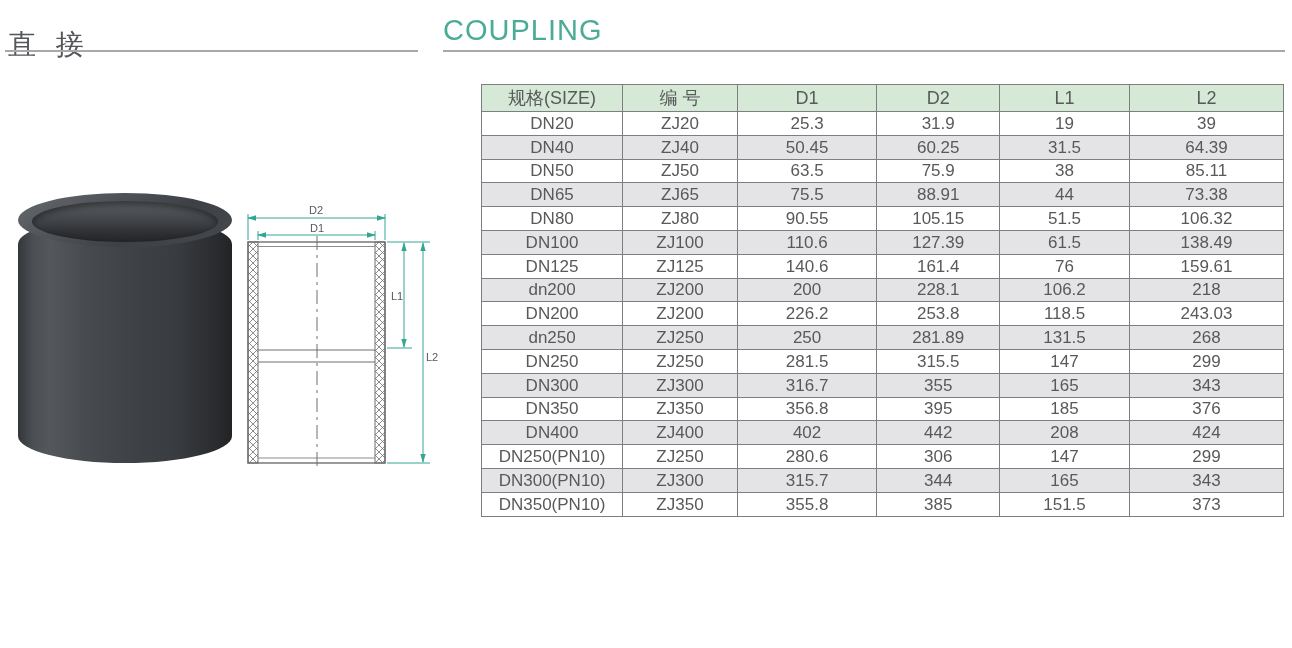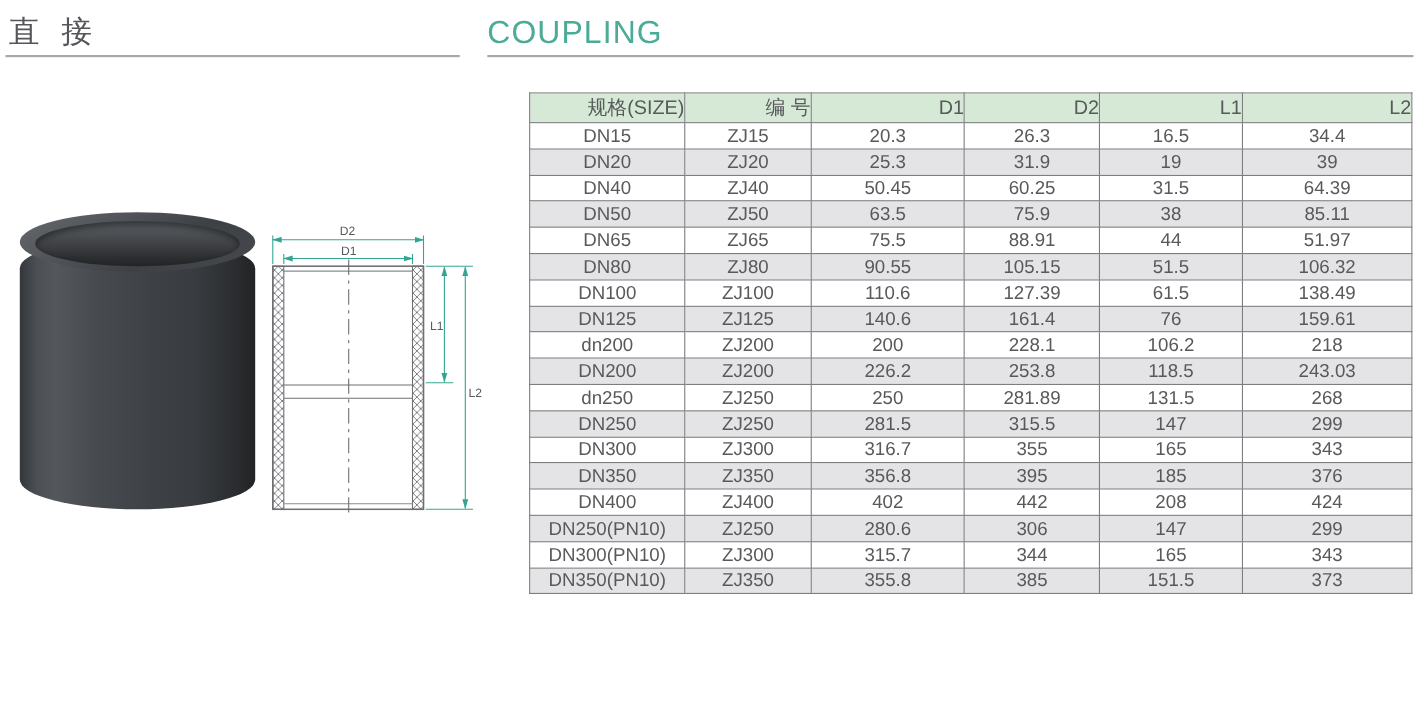--- a/index.html
+++ b/index.html
@@ -1,21 +1,21 @@
 <!DOCTYPE html>
 <html><head>
 <meta charset="utf-8">
 <style>
   * { margin:0; padding:0; box-sizing:border-box; }
   html,body { width:1292px; height:648px; background:#ffffff; overflow:hidden;
               font-family:"Liberation Sans", sans-serif; }
   .page { position:relative; width:1292px; height:648px; background:#fff; }
 
   
-  .title-cn { position:absolute; left:8px; top:10px; font-size:28px; color:#55565a;
+  .title-cn { position:absolute; left:8px; top:26px; font-size:28px; color:#55565a;
               letter-spacing:6px; font-weight:500; }
   .rule-left  { position:absolute; left:5px;  top:50px; width:413px; height:2px; background:#a6a8ab; }
   .title-en { position:absolute; left:443px; top:14px; font-size:29px; color:#4bab96;
               letter-spacing:1px; font-weight:500; }
   .rule-right { position:absolute; left:443px; top:50px; width:842px; height:2px; background:#a6a8ab; }
 
   
   .photo { position:absolute; left:18px; top:193px; width:214px; height:272px; }
   .cyl-body { position:absolute; left:0; right:0; top:24px; bottom:2px;
     border-radius:50% / 27px;
@@ -32,21 +32,21 @@
   .drawing text { font-family:"Liberation Sans", sans-serif; font-size:11px; fill:#58595b; }
 
   
   .spec-table { position:absolute; left:481px; top:84px; width:803px;
                 border-collapse:collapse; table-layout:fixed; }
   .spec-table col:nth-child(1){width:17.6%;} .spec-table col:nth-child(2){width:14.3%;}
   .spec-table col:nth-child(3){width:17.4%;} .spec-table col:nth-child(4){width:15.3%;}
   .spec-table col:nth-child(5){width:16.2%;} .spec-table col:nth-child(6){width:19.2%;}
   .spec-table th, .spec-table td { border:1px solid #7c7e81; text-align:center;
       color:#58595b; overflow:hidden; white-space:nowrap; }
-  .spec-table th { background:#d5e9d6; height:27px; font-size:18px; font-weight:400;text-align:right; }
+  .spec-table th { background:#d5e9d6; height:27px; font-size:18px; font-weight:400; }
   .spec-table td { height:23.8px; font-size:17px; line-height:1; }
   .spec-table tbody tr:nth-child(even) td { background:#e4e4e6; }
   .spec-table tbody tr:nth-child(odd) td { background:#ffffff; }
 </style>
 </head>
 <body>
 
 <div class="page">
 
   <div class="title-cn">直 接</div>
@@ -116,28 +116,20 @@
           <th>规格(SIZE)</th>
           <th>编 号</th>
           <th>D1</th>
           <th>D2</th>
           <th>L1</th>
           <th>L2</th>
         </tr>
     </thead>
     <tbody>
         <tr>
-          <td>DN15</td>
-          <td>ZJ15</td>
-          <td>20.3</td>
-          <td>26.3</td>
-          <td>16.5</td>
-          <td>34.4</td>
-        </tr>
-        <tr>
           <td>DN20</td>
           <td>ZJ20</td>
           <td>25.3</td>
           <td>31.9</td>
           <td>19</td>
           <td>39</td>
         </tr>
         <tr>
           <td>DN40</td>
           <td>ZJ40</td>
@@ -153,21 +145,21 @@
           <td>75.9</td>
           <td>38</td>
           <td>85.11</td>
         </tr>
         <tr>
           <td>DN65</td>
           <td>ZJ65</td>
           <td>75.5</td>
           <td>88.91</td>
           <td>44</td>
-          <td>51.97</td>
+          <td>73.38</td>
         </tr>
         <tr>
           <td>DN80</td>
           <td>ZJ80</td>
           <td>90.55</td>
           <td>105.15</td>
           <td>51.5</td>
           <td>106.32</td>
         </tr>
         <tr>

